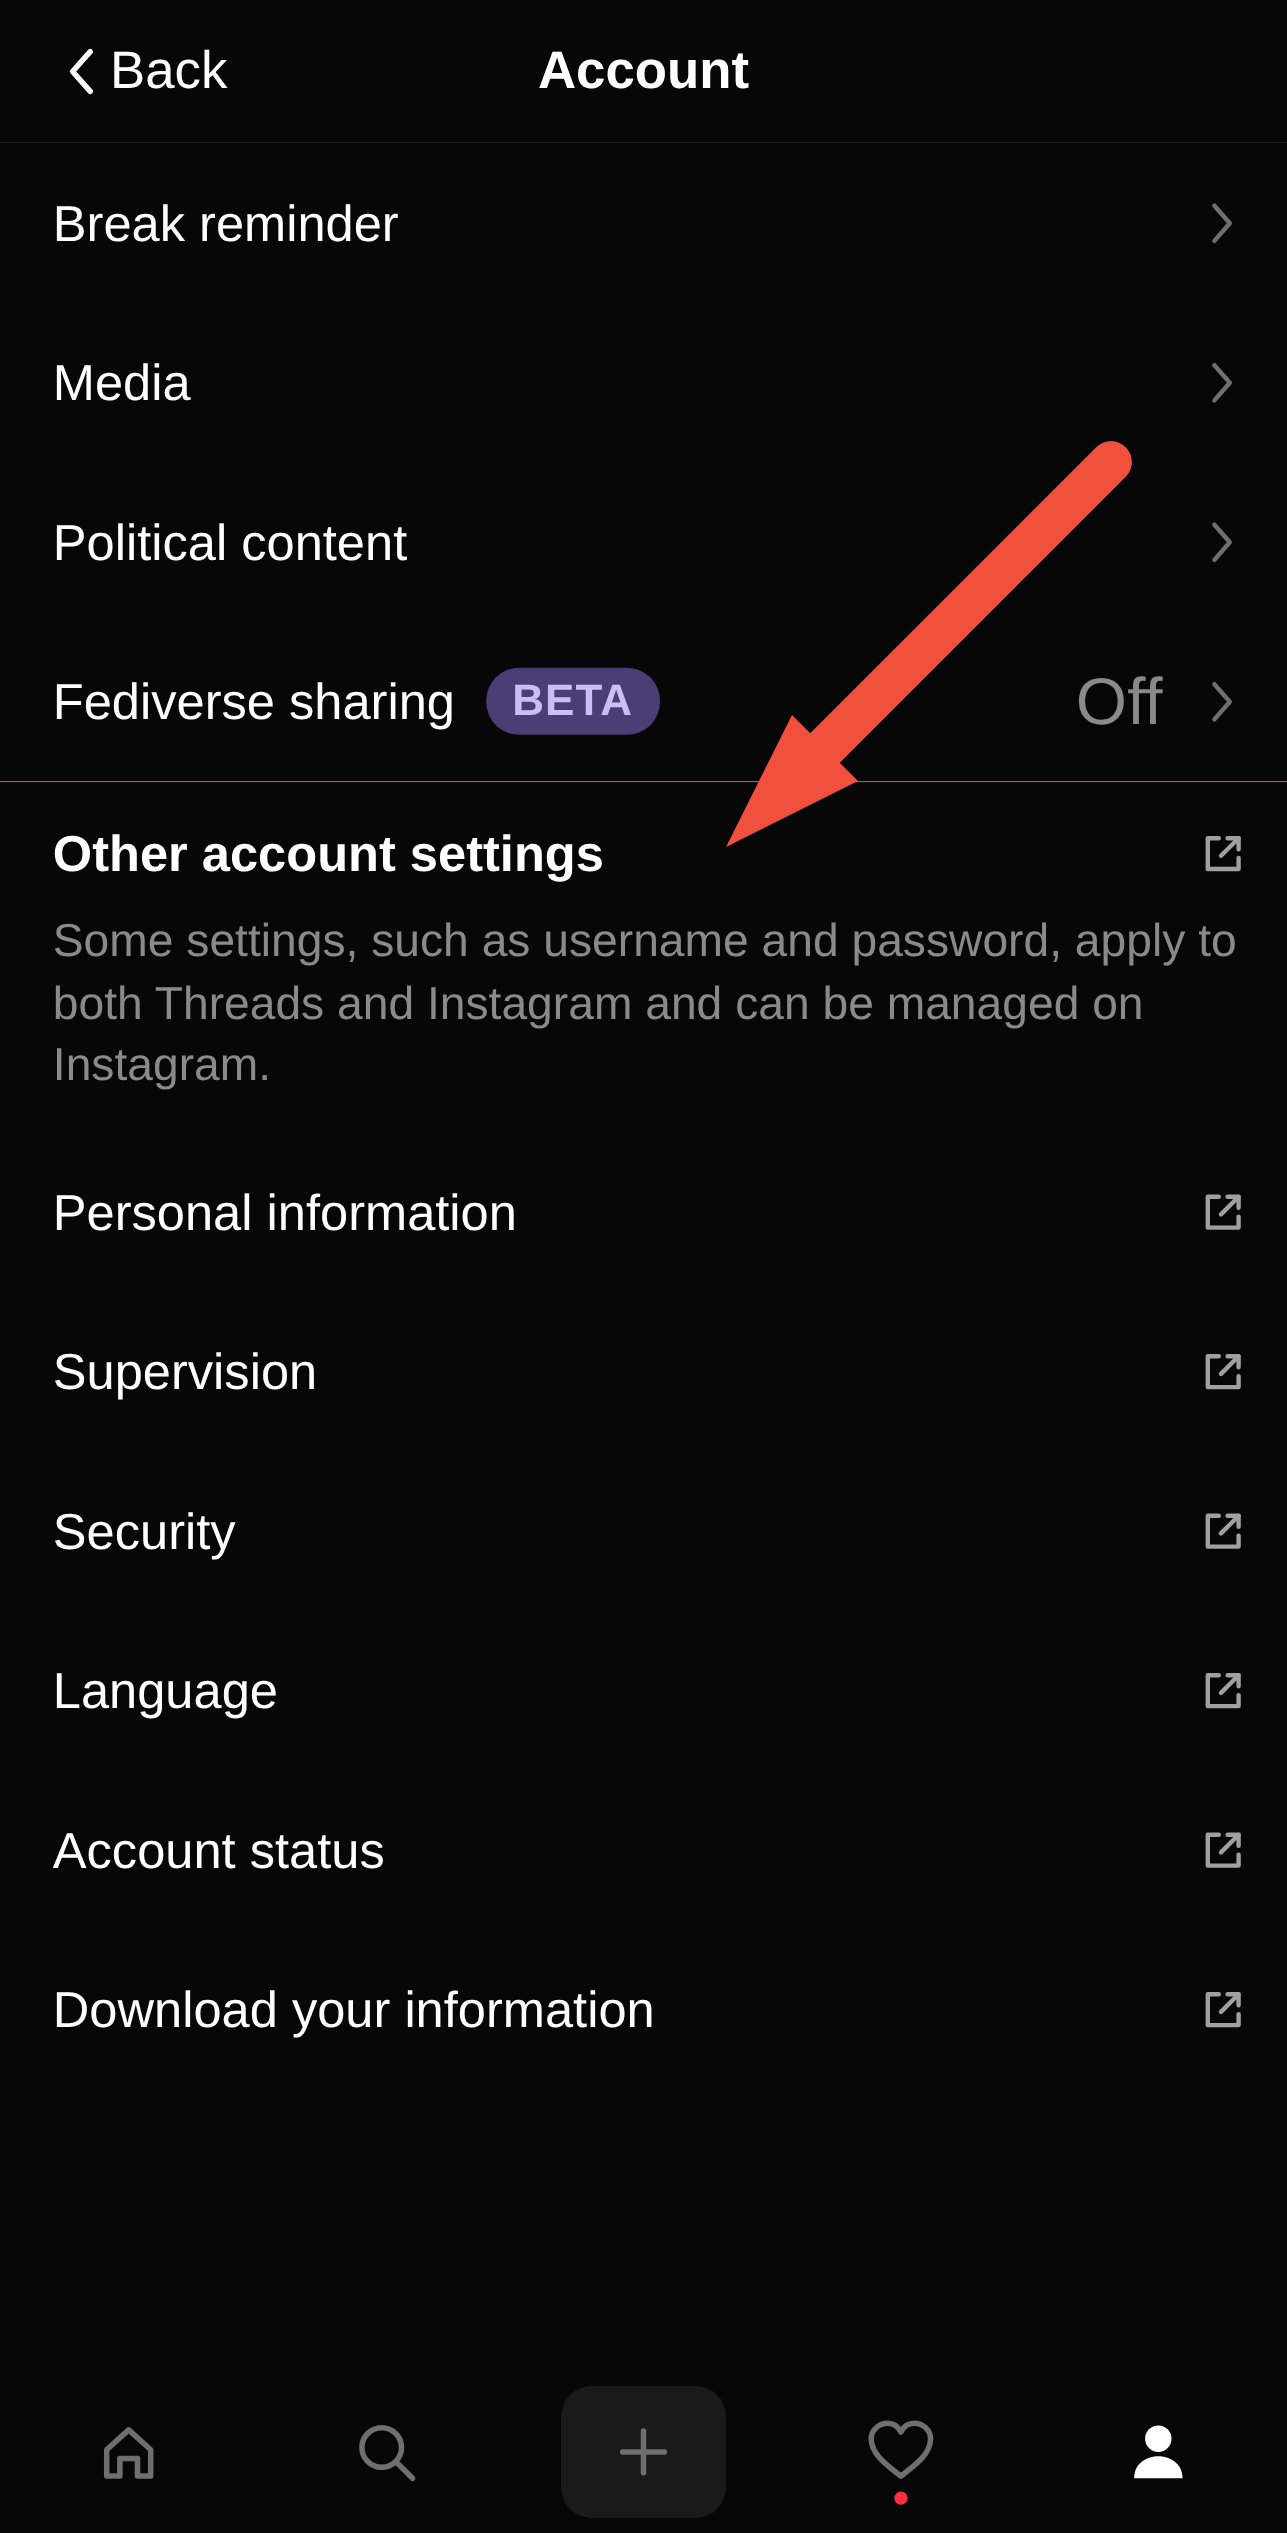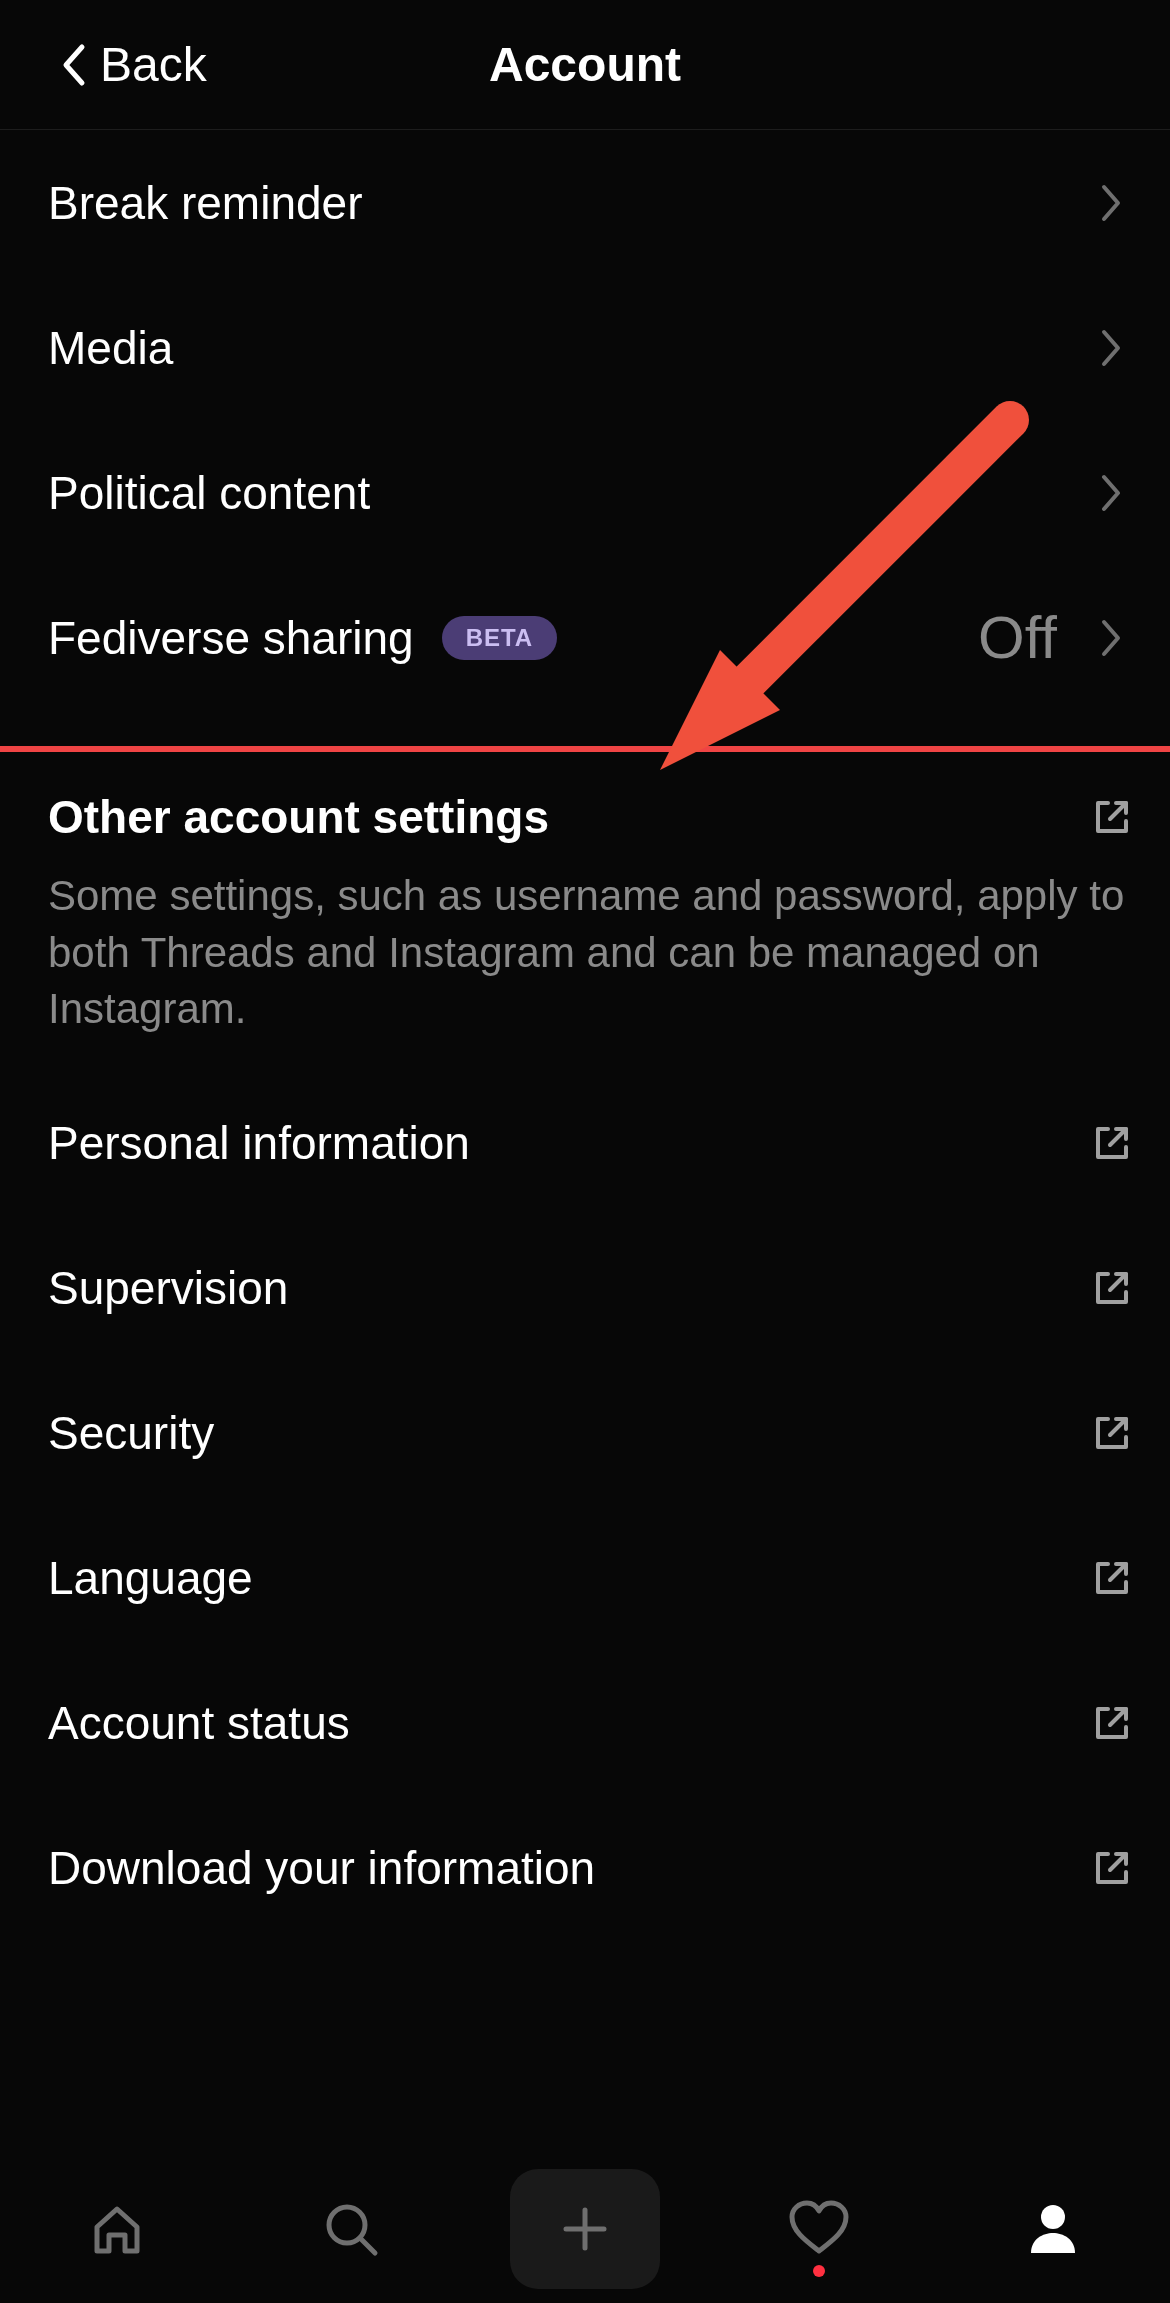--- a/index.html
+++ b/index.html
@@ -45,32 +45,31 @@
     }
     .row-label { font-size: 46px; color: #fff; flex: none; }
     .row-spacer { flex: 1; }
     .row-value { font-size: 60px; color: #8a8a8a; margin-right: 43px; }
     .badge {
       display: inline-flex;
       align-items: center;
       justify-content: center;
       background: #4b3d75;
       color: #cbbef2;
-      font-size: 24px;
+      font-size: 40px;
       font-weight: 700;
       letter-spacing: 1px;
       border-radius: 30px;
       padding: 8px 24px;
       margin-left: 28px;
     }
     .section {
-      border-top: 6px solid #ef4444;
+      border-top: 1px solid #ef4444;
       padding: 38px 36px 10px 48px;
       position: relative;
-      margin-top: 36px;
     }
     .section-head {
       display: flex;
       align-items: center;
     }
     .section-title { font-size: 46px; font-weight: 700; color: #fff; flex: 1; }
     .section-desc {
       font-size: 42px;
       line-height: 1.35;
       color: #8a8a8a;

